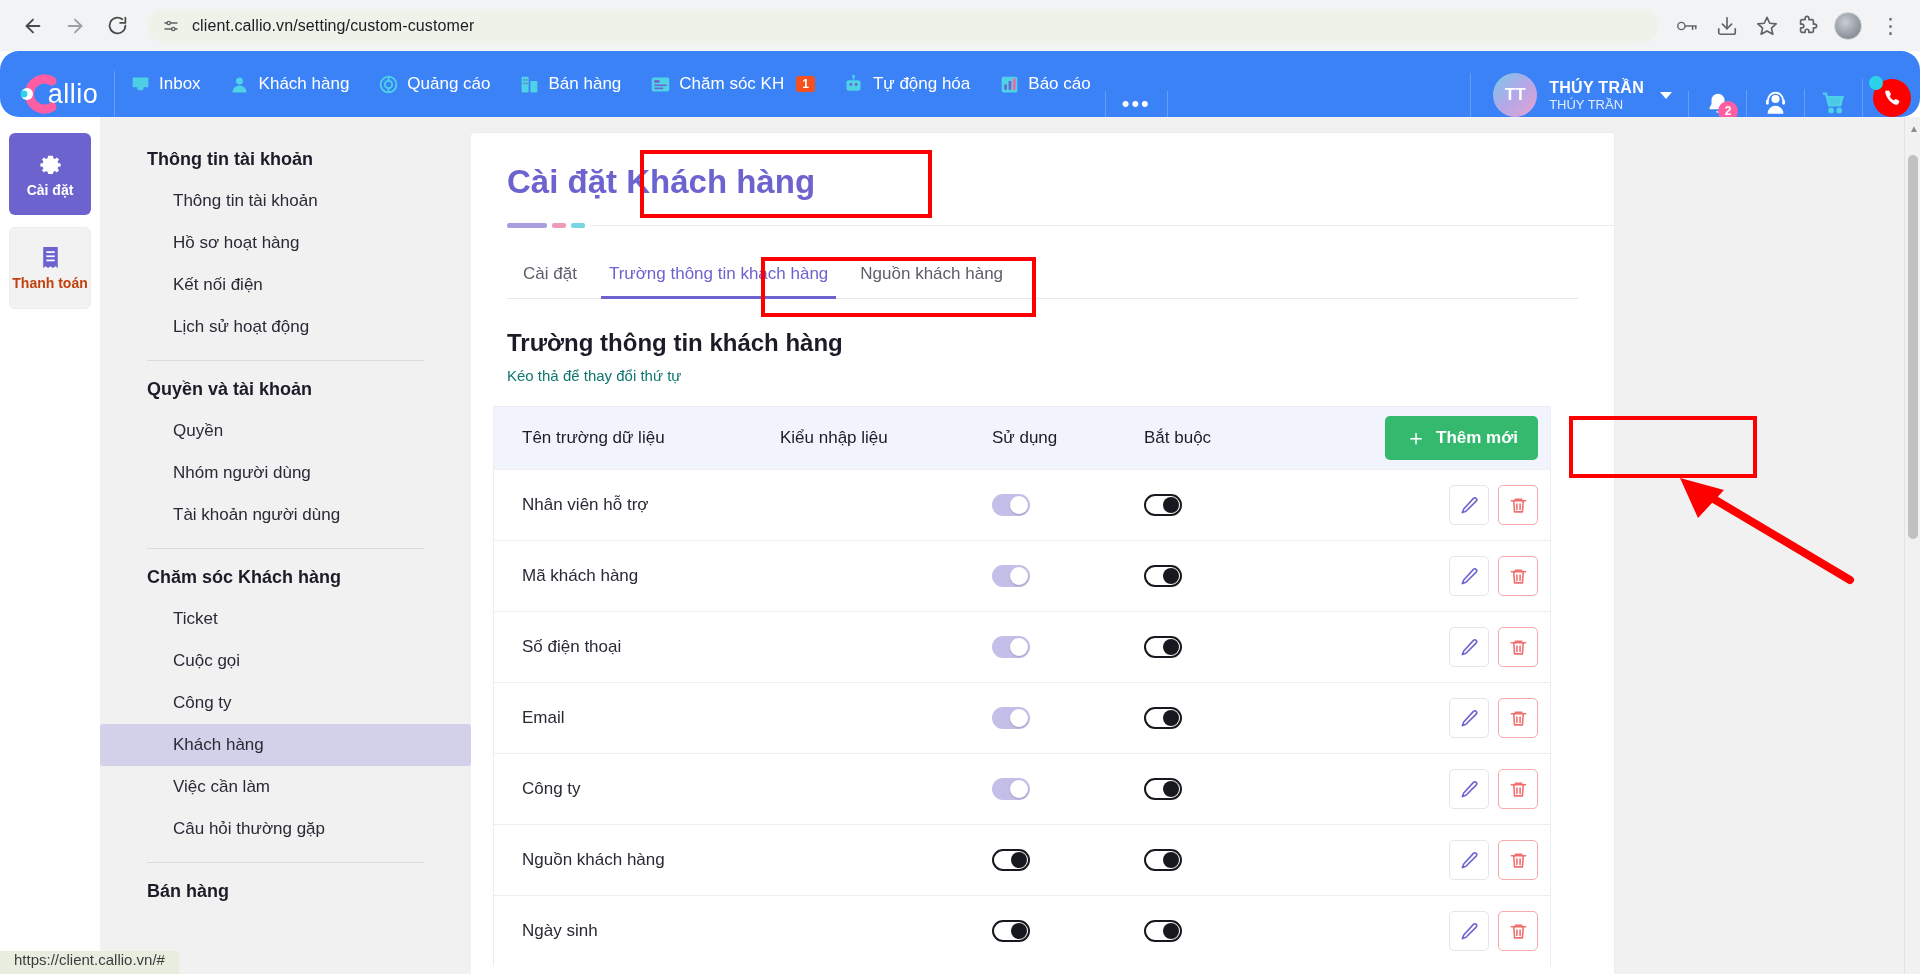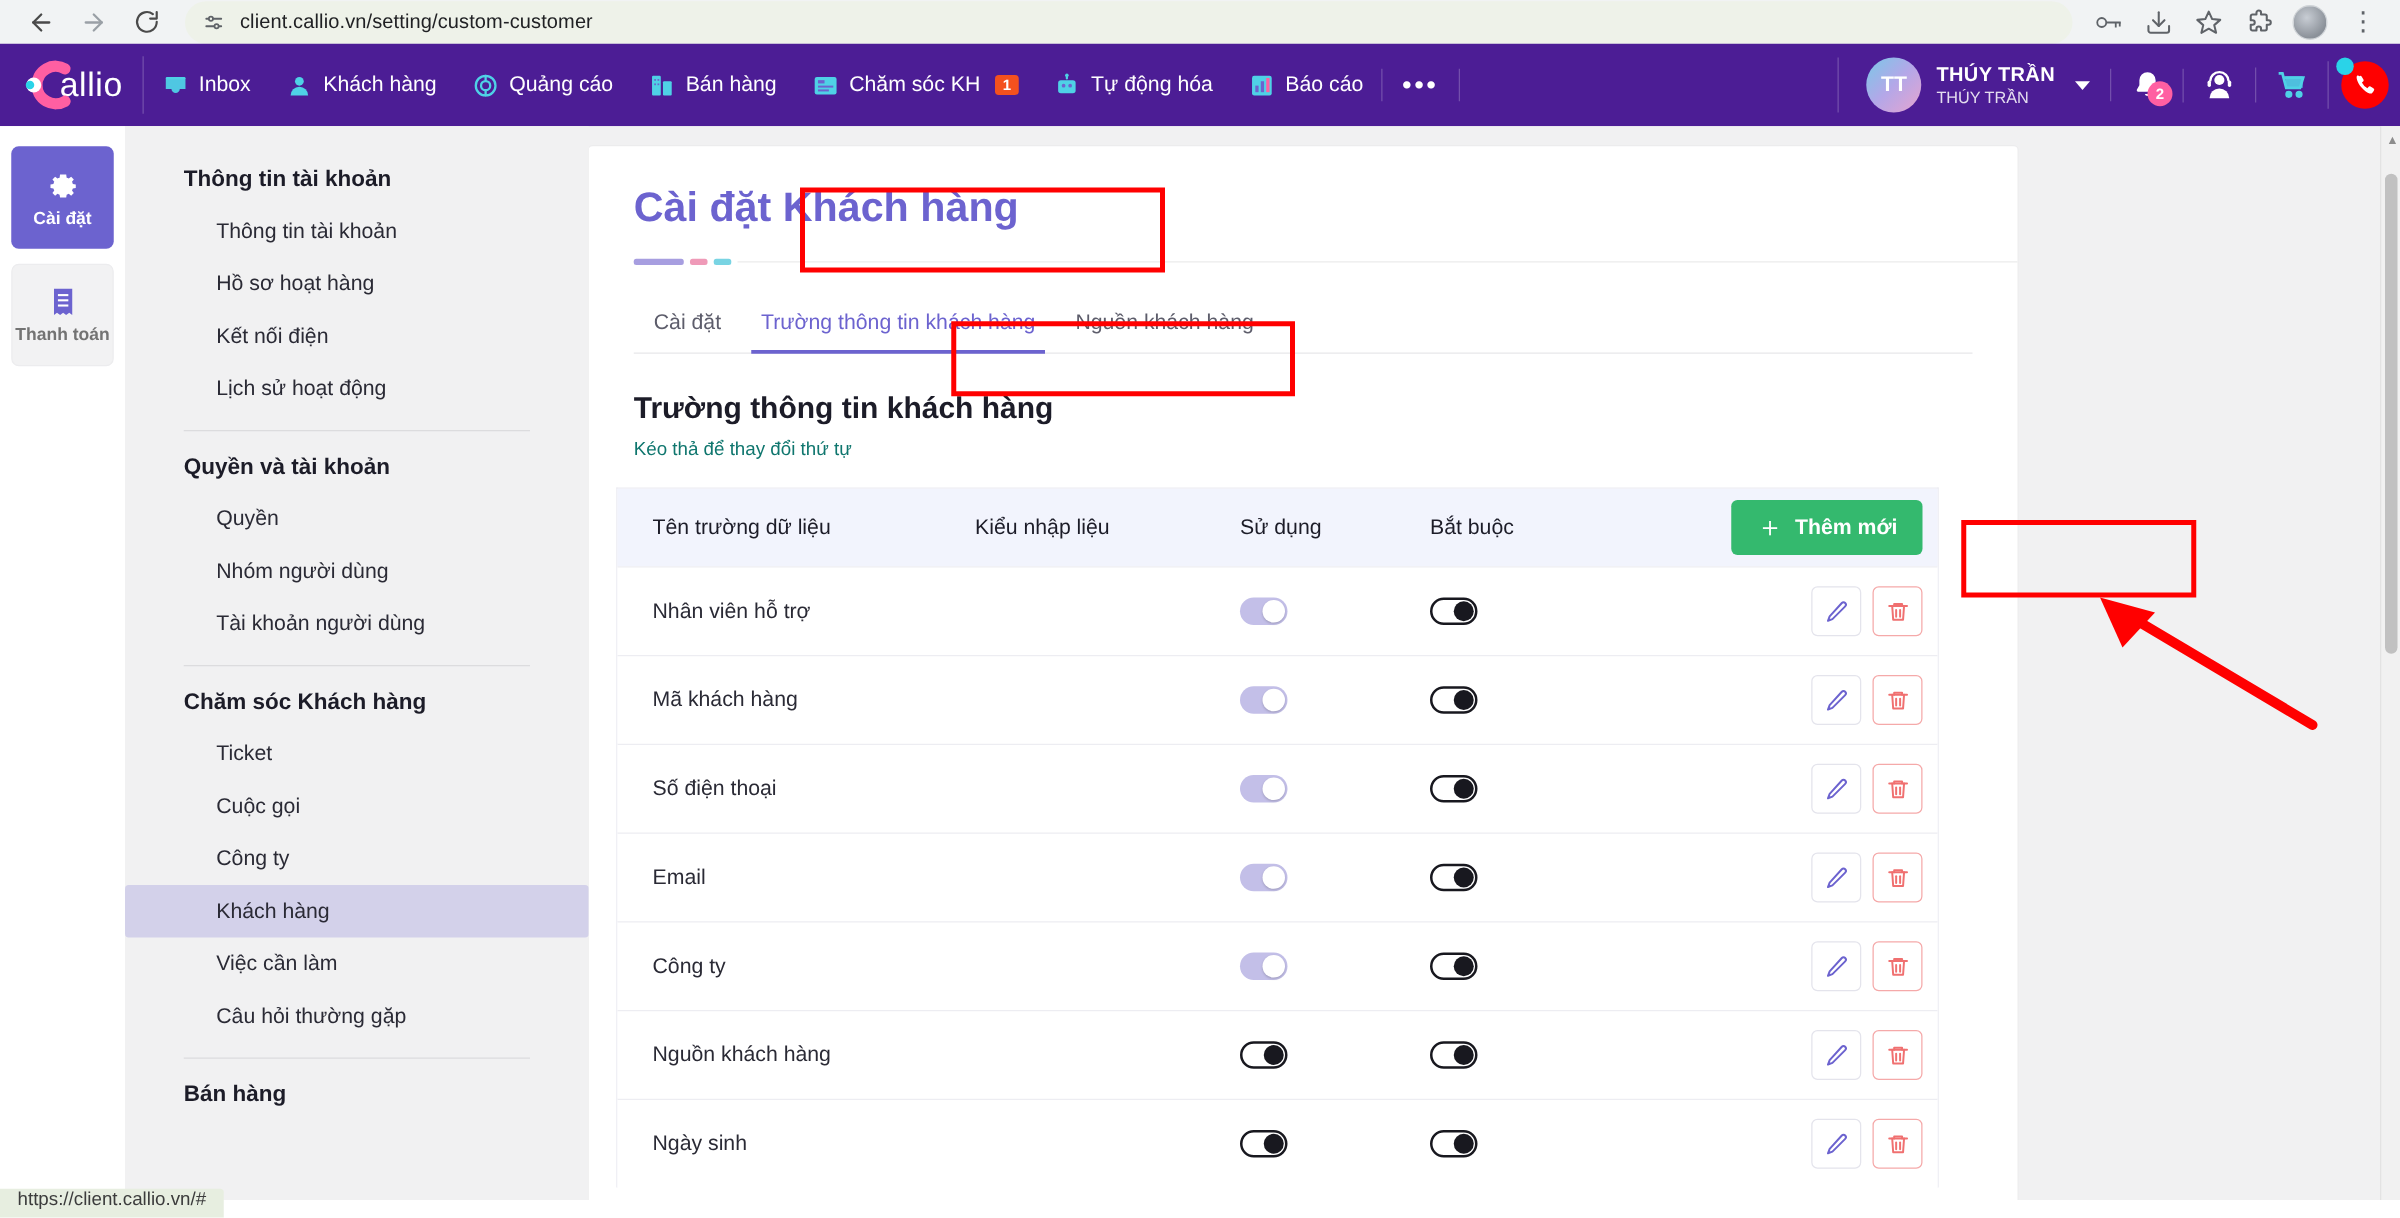--- a/index.html
+++ b/index.html
@@ -5,21 +5,21 @@
   * { box-sizing: border-box; margin: 0; padding: 0; }
   html, body {
     width: 1920px; height: 974px;
     font-family: "Liberation Sans", sans-serif;
     background: #ffffff;
     overflow: hidden;
   }
 
   
   .browser-bar {
-    height: 35px;
+    height: 51px;
     background: #f1f3f4;
     display: flex;
     align-items: center;
     padding: 0 14px;
     gap: 4px;
     position: relative;
   }
   .nav-btn {
     width: 38px; height: 38px;
     border-radius: 50%;
@@ -58,25 +58,26 @@
   .avatar-chrome {
     width: 28px; height: 28px; border-radius: 50%;
     background: radial-gradient(circle at 40% 35%, #c8cdd4 0%, #8b9199 70%);
     border: 1px solid #cfd3d7;
   }
   .kebab { font-size: 21px; color: #5f6368; letter-spacing: 1px; line-height: 1; padding: 0 4px;}
 
   
   .app-nav {
     height: 66px;
-    background: #4c1d95;
+    background: #3b82f6;
     display: flex;
-    align-items: center;
+    align-items: flex-end;
     color: #fff;
     position: relative;
+    border-radius: 19px;
   }
   .logo-area {
     width: 115px;
     display: flex; align-items: center; justify-content: center;
     border-right: 1px solid rgba(255,255,255,.22);
   }
   .logo-wrap { display:flex; align-items:center; }
   .logo-c {
     width: 46px; height: 46px; position: relative;
   }
@@ -157,21 +158,21 @@
     border-radius: 6px;
     display:flex; flex-direction: column; align-items:center; justify-content:center;
     gap: 5px;
     font-size: 14px; font-weight: 700;
     cursor: pointer;
     margin-bottom: 12px;
     text-align:center;
     line-height: 1.15;
   }
   .rail-btn.active { background: #6c63cf; color: #fff; }
-  .rail-btn.idle { background: #f2f2f3; color: #737373; border: 1px solid #ececee; }
+  .rail-btn.idle { background: #f2f2f3; color: #c2410c; border: 1px solid #ececee; }
 
   
   .settings-menu {
     width: 371px;
     flex: 0 0 auto;
     background: #f1f1f2;
     padding: 20px 0 0 0;
     overflow: hidden;
   }
   .sm-group { padding: 0 0 0 0; }

